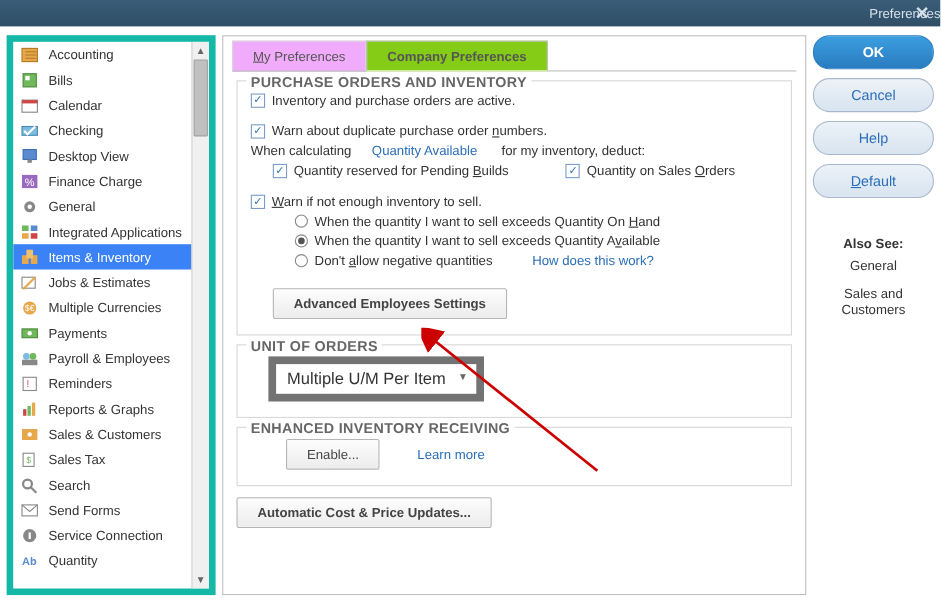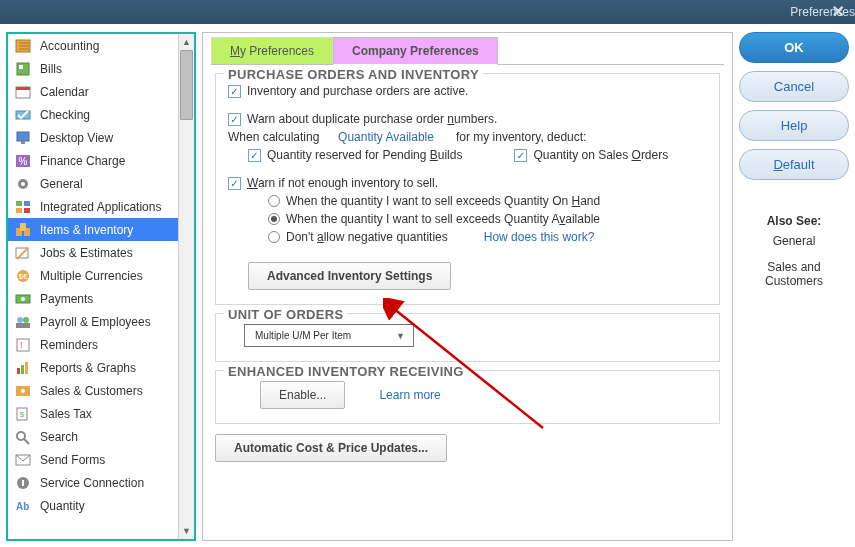--- a/index.html
+++ b/index.html
@@ -1,50 +1,50 @@
 <!DOCTYPE html>
 <html><head>
 <meta charset="utf-8">
 <style>
 * { box-sizing: border-box; margin: 0; padding: 0; font-family: Arial, sans-serif; }
 body { background: #fff; width: 855px; height: 547px; overflow: hidden; }
 .window { width: 855px; height: 547px; display: flex; flex-direction: column; }
 .titlebar { background: linear-gradient(to bottom, #3a5d78, #2f4e66); color: #d5e0e8; height: 24px; display: flex; align-items: center; justify-content: flex-end; position: relative; font-size: 12px; }
 .titlebar .close { position: absolute; right: 10px; top: 2px; color: #d5e0e8; font-size: 16px; cursor: pointer; font-weight: bold; }
 .content { display: flex; flex: 1; background: #fff; padding: 8px 6px 6px 6px; gap: 6px; }
-.sidebar { width: 190px; border: 2px solid #14b8a6; background: #fff; position: relative; overflow: hidden; }
+.sidebar { width: 190px; border: 6px solid #14b8a6; background: #fff; position: relative; overflow: hidden; }
 .sidebar-inner { height: 100%; overflow-y: hidden; }
 .scrollbar { position: absolute; right: 0; top: 0; bottom: 0; width: 16px; background: #f0f0f0; border-left: 1px solid #d0d0d0; }
 .scrollbar .thumb { background: #c0c0c0; border: 1px solid #a0a0a0; position: absolute; left: 1px; right: 1px; top: 16px; height: 70px; border-radius: 1px; }
 .scrollbar .arrow { position: absolute; left: 0; right: 0; height: 16px; display: flex; align-items: center; justify-content: center; font-size: 9px; color: #666; }
 .scrollbar .up { top: 0; }
 .scrollbar .down { bottom: 0; }
 .sidebar-item { display: flex; align-items: center; height: 23px; padding-left: 6px; font-size: 12px; color: #333; cursor: pointer; gap: 8px; }
 .sidebar-item.active { background: #3b82f6; color: #fff; }
 .sidebar-item .icon { width: 18px; height: 16px; display: inline-flex; align-items: center; justify-content: center; }
 .sidebar-item .icon svg { width: 18px; height: 16px; }
 .main { flex: 1; border: 1px solid #c0c0c0; background: #fff; padding: 4px 8px 8px 8px; position: relative; }
 .tabs { display: flex; border-bottom: 1px solid #c0c0c0; margin-bottom: 8px; }
 .tab { padding: 6px 18px; font-size: 12px; color: #555; cursor: pointer; border: 1px solid transparent; margin-bottom: -1px; }
-.tab.active { border: 1px solid #c0c0c0; border-bottom: 1px solid #fff; background: #f0abfc; font-weight: bold; }
-.tab:not(.active) { background: #bef264; border: 1px solid #d8d8d8; border-bottom: 1px solid #c0c0c0; }
+.tab.active { border: 1px solid #c0c0c0; border-bottom: 1px solid #fff; background: #84cc16; font-weight: bold; }
+.tab:not(.active) { background: #f0abfc; border: 1px solid #d8d8d8; border-bottom: 1px solid #c0c0c0; }
 .tab .ul { text-decoration: underline; }
 .group { border: 1px solid #d8d8d8; margin: 8px 4px; padding: 6px 10px 10px 10px; position: relative; }
 .group-title { font-size: 13px; font-weight: bold; color: #666; letter-spacing: 0.3px; background: #fff; position: absolute; top: -7px; left: 8px; padding: 0 4px; }
 .row { display: flex; align-items: center; font-size: 12px; color: #333; margin: 4px 0 4px 2px; gap: 6px; }
 .row.indent { margin-left: 22px; }
 .row.indent2 { margin-left: 42px; }
 .checkbox { width: 13px; height: 13px; display: inline-flex; align-items: center; justify-content: center; border: 1px solid #7a9cc6; background: #fff; font-size: 10px; color: #2a6db8; }
 .radio { width: 12px; height: 12px; border: 1px solid #888; border-radius: 50%; display: inline-flex; align-items: center; justify-content: center; }
 .radio.sel::after { content: ''; width: 6px; height: 6px; background: #555; border-radius: 50%; }
 .link { color: #2a6db8; cursor: pointer; }
 .u { text-decoration: underline; }
 .btn { border: 1px solid #b5b5b5; background: linear-gradient(to bottom, #fdfdfd, #ececec); padding: 6px 18px; font-size: 12px; color: #444; cursor: pointer; border-radius: 2px; display: inline-block; }
 .btn.wide { min-width: 200px; text-align: center; font-weight: bold; }
-.select { border: 1px solid #737373; background: #fff; padding: 5px 28px 5px 10px; font-size: 10px; color: #333; position: relative; display: inline-block; min-width: 170px; }
+.select { border: 7px solid #737373; background: #fff; padding: 5px 28px 5px 10px; font-size: 15px; color: #333; position: relative; display: inline-block; min-width: 170px; }
 .select::after { content: '▼'; position: absolute; right: 8px; top: 6px; font-size: 9px; color: #666; }
 .rightcol { width: 110px; display: flex; flex-direction: column; gap: 8px; }
 .rightbtn { border: 1px solid #a8b8cc; background: linear-gradient(to bottom, #ecf2f8, #d8e4f0); color: #2a6db8; padding: 7px 0; text-align: center; font-size: 13px; border-radius: 15px; cursor: pointer; }
 .rightbtn.primary { background: linear-gradient(to bottom, #3b9ee0, #2a7cc0); color: #fff; border-color: #2a7cc0; font-weight: bold; }
 .alsosee { margin-top: 26px; font-size: 12px; text-align: center; }
 .alsosee .hdr { font-weight: bold; color: #333; margin-bottom: 6px; }
 .alsosee .link2 { color: #333; margin-bottom: 12px; }
 .arrow-annot { position: absolute; pointer-events: none; }
 </style>
 </head>
@@ -300,21 +300,21 @@
             <span><span>When the quantity I want to sell exceeds Quantity A</span><span class="u">v</span><span>ailable</span></span>
           </div>
         <div class="row indent2">
             <span class="radio"></span>
             <span><span>Don't </span><span class="u">a</span><span>llow negative quantities</span></span>
             <span style="width:24px"></span>
             <span class="link">How does this work?</span>
           </div>
         <div style="height:10px"></div>
         <div class="row indent">
-            <span class="btn wide">Advanced Inventory Settings</span>
+            <span class="btn wide">Advanced Employees Settings</span>
           </div>
       </div>
 
       <div class="group">
         <div class="group-title">UNIT OF ORDERS</div>
         <div class="row" style="margin-left:18px">
             <span class="select"><span>Multiple U/M Per Item</span></span>
           </div>
       </div>
 

